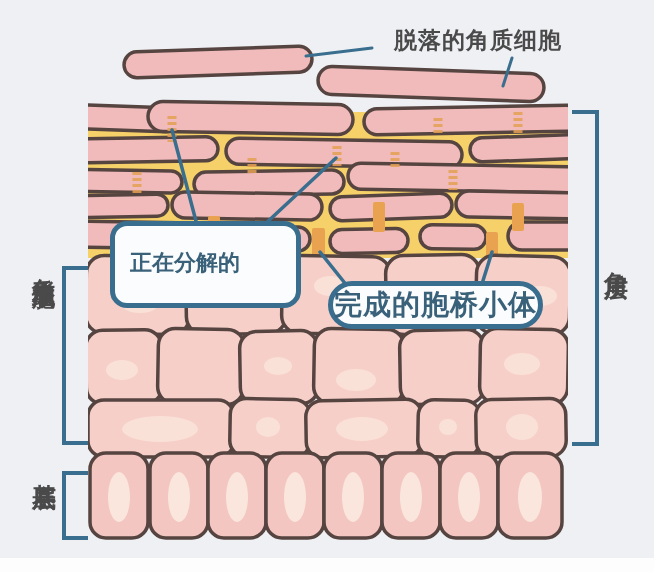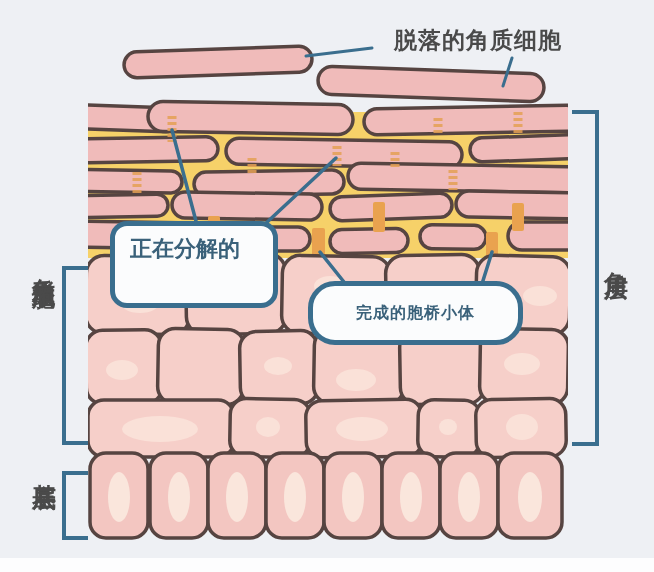--- a/index.html
+++ b/index.html
@@ -20,28 +20,28 @@
   #shed-label{left:394px;top:25px;font-size:23px;letter-spacing:1px;}
   #label-keratinocyte{left:29px;top:259px;font-size:23px;}
   #label-basal{left:28px;top:464px;font-size:24px;}
   #label-corneum{left:600px;top:252px;font-size:24px;letter-spacing:3px;}
   .callout{
     position:absolute;background:#fbfcfd;
     border:5px solid #3a6e8e;box-sizing:border-box;
     color:#3a617a;font-weight:bold;
   }
   #callout-dissolving{
-    left:110px;top:221px;width:168px;height:87px;
-    border-radius:17px;padding:6px 0 0 15px;
+    left:110px;top:221px;width:191px;height:87px;
+    border-radius:17px;padding:20px 0 0 15px;
     font-size:22px;line-height:1.5;
   }
   #callout-completed{
-    left:308px;top:281px;width:215px;height:64px;
+    left:328px;top:281px;width:215px;height:48px;
     border-radius:27px;display:flex;align-items:center;justify-content:center;
-    font-size:16px;letter-spacing:1px;
+    font-size:28px;letter-spacing:1px;
   }
 </style>
 </head>
 <body>
 
 <div id="canvas">
 
   <svg id="art" width="654" height="572" viewBox="0 0 654 572" xmlns="http://www.w3.org/2000/svg">
     <defs>
       <clipPath id="blockClip">

